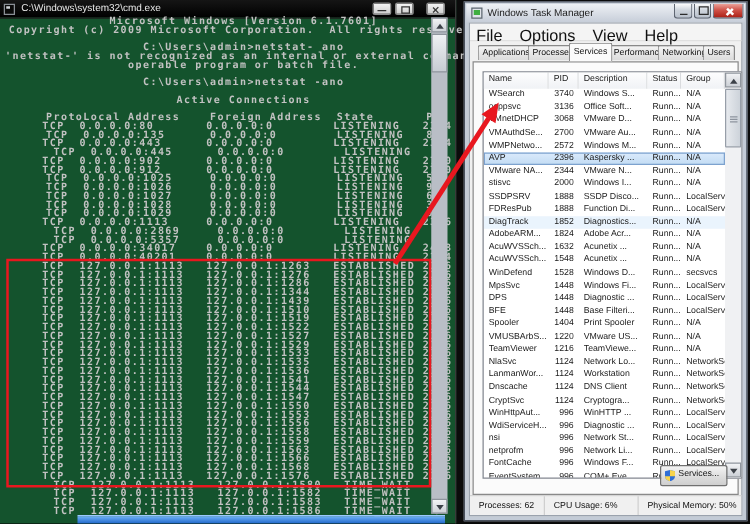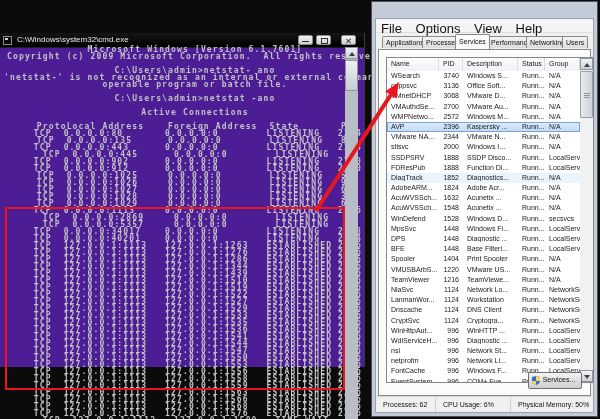--- a/index.html
+++ b/index.html
@@ -1,21 +1,21 @@
 <!DOCTYPE html>
 <html><head>
 <meta charset="utf-8">
 <style>
   html,body{margin:0;padding:0;background:#000;}
   #screen{position:relative;width:600px;height:419px;background:#0b0b0b;overflow:hidden;
           font-family:"Liberation Sans",sans-serif;}
 
   
-  #cmd-window{position:absolute;left:0;top:0;width:364px;height:334px;background:#4c1d95;
-              border-right:1px solid #3a3a3a;margin-top:33px;}
+  #cmd-window{position:absolute;left:0;top:0;width:364px;height:419px;background:#14532d;
+              border-right:1px solid #3a3a3a;}
   #cmd-titlebar{position:absolute;left:0;top:0;width:100%;height:14px;
                 background:linear-gradient(#151515,#000);border-bottom:1px solid #1e1e1e;}
   #cmd-icon{position:absolute;left:3px;top:3px;width:9px;height:9px;background:#0a0a0a;
             border:1px solid #8a8f96;box-sizing:border-box;}
   #cmd-icon::after{content:"";position:absolute;left:1px;top:1px;width:3px;height:2px;background:#cfd3d8;}
   #cmd-title{position:absolute;left:17px;top:2px;font-size:8px;color:#e8e8e8;
              font-family:"Liberation Sans",sans-serif;white-space:nowrap;}
   .cmd-btn{position:absolute;top:2px;height:10px;width:15px;background:linear-gradient(#f4f4f4,#cfcfcf);
            border:1px solid #8e8e8e;border-radius:2px;box-sizing:border-box;}
   #cmd-btn-min{left:298px;} #cmd-btn-restore{left:316px;} #cmd-btn-close{left:341px;}
@@ -196,20 +196,27 @@
       <div class="sb-btn" id="cmd-sb-down">
           <i class="tri-down"></i>
         </div>
     </div>
     <div id="cmd-hscroll"></div>
   </div>
 
   <div id="highlight-box"></div>
 
   <div id="tm-window">
+    <div id="tm-titlebar">
+      <div id="tm-icon"></div>
+      <div id="tm-title">Windows Task Manager</div>
+      <div class="tm-btn" id="tm-btn-min"></div>
+      <div class="tm-btn" id="tm-btn-max"></div>
+      <div class="tm-btn" id="tm-btn-close"></div>
+    </div>
 
     <div id="tm-client">
       <div id="tm-menubar">
         <span class="menu-item">File</span>
         <span class="menu-item">Options</span>
         <span class="menu-item">View</span>
         <span class="menu-item">Help</span>
       </div>
 
       <div id="tm-tabstrip">

